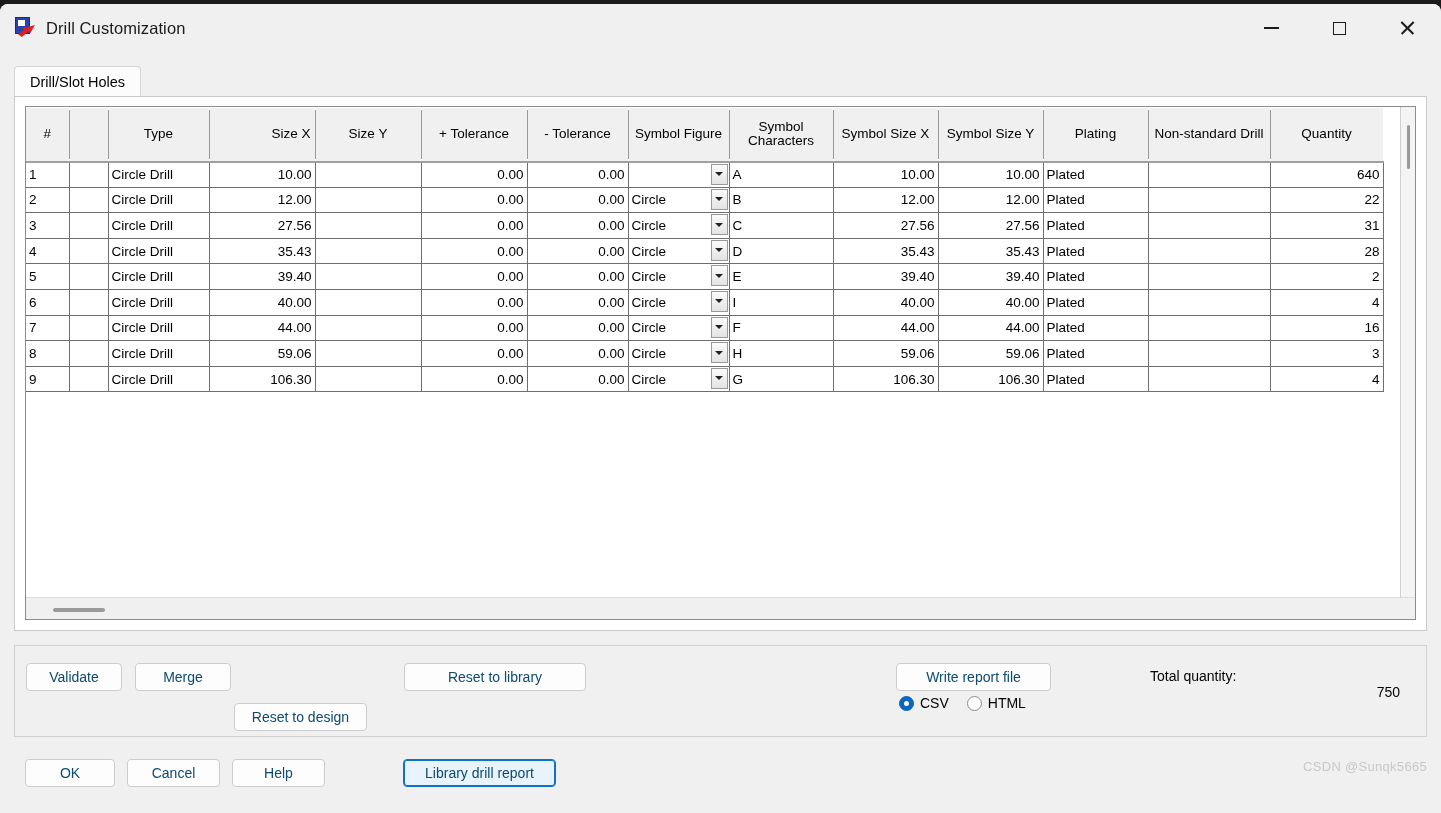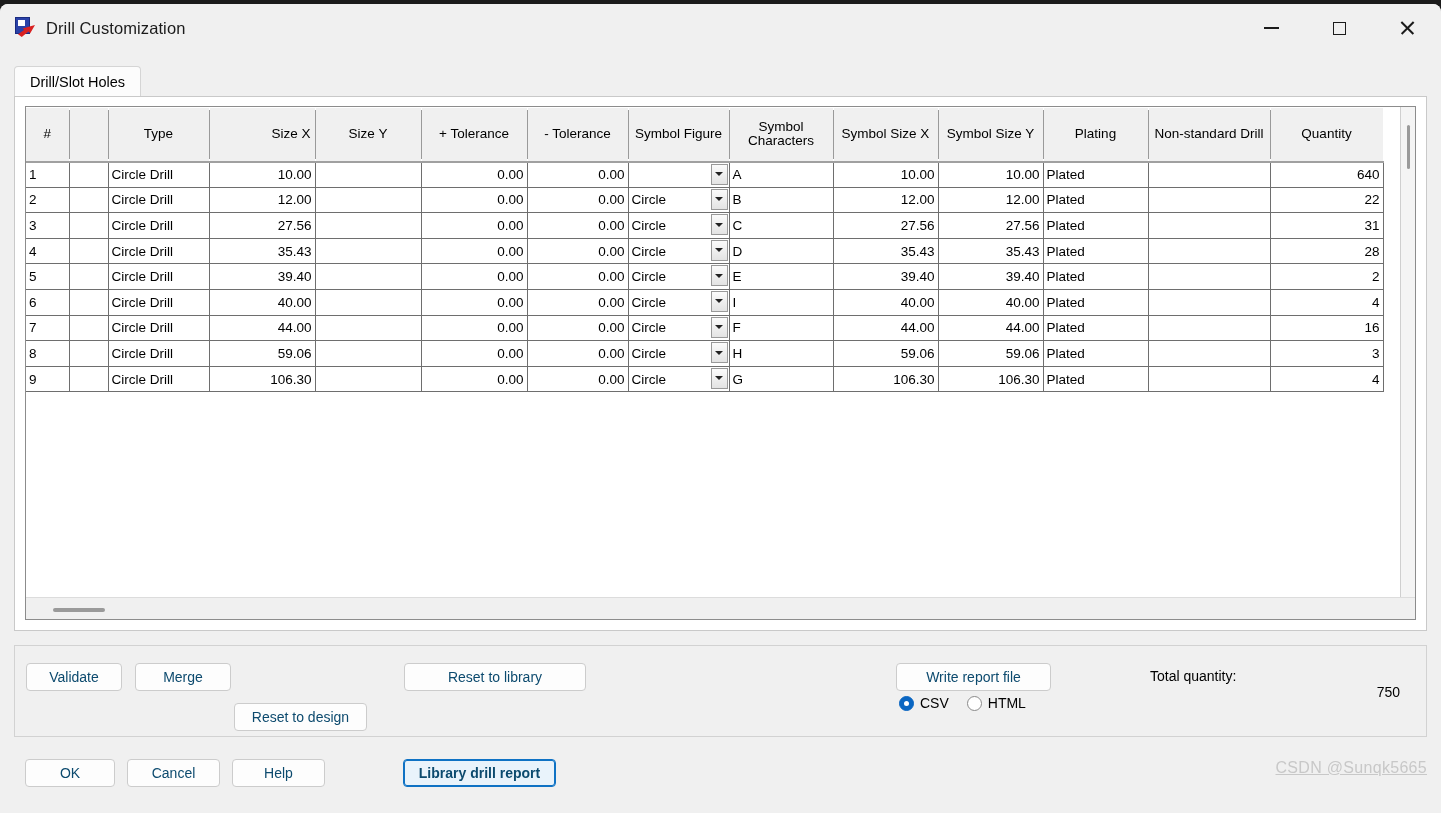--- a/index.html
+++ b/index.html
@@ -249,21 +249,20 @@
     padding: 0 8px;
     display: inline-flex;
     align-items: center;
     justify-content: center;
     position: absolute;
   }
   .btn.focused {
     border: 1px solid #0f72c4;
     background: #e9f3fb;
     box-shadow: 0 0 0 1px #0f72c4 inset;
-    font-weight: bold;
   }
 
   .radio-row {
     position: absolute;
     display: flex;
     align-items: center;
     gap: 18px;
   }
   .radio {
     display: flex; align-items: center; gap: 6px;
@@ -302,24 +301,23 @@
   }
 
   
   #footer {
     flex: 1 1 auto;
     position: relative;
   }
   #watermark {
     position: absolute;
     right: 14px; top: 22px;
-    font-size: 16px;
+    font-size: 13px;
     color: #c8c8c8;
     letter-spacing: .3px;
-    text-decoration: underline;
   }
 </style>
 </head>
 <body>
 
 <div id="window">
 
   <div id="titlebar">
     <div id="app-icon">
       <div class="doc"></div>

